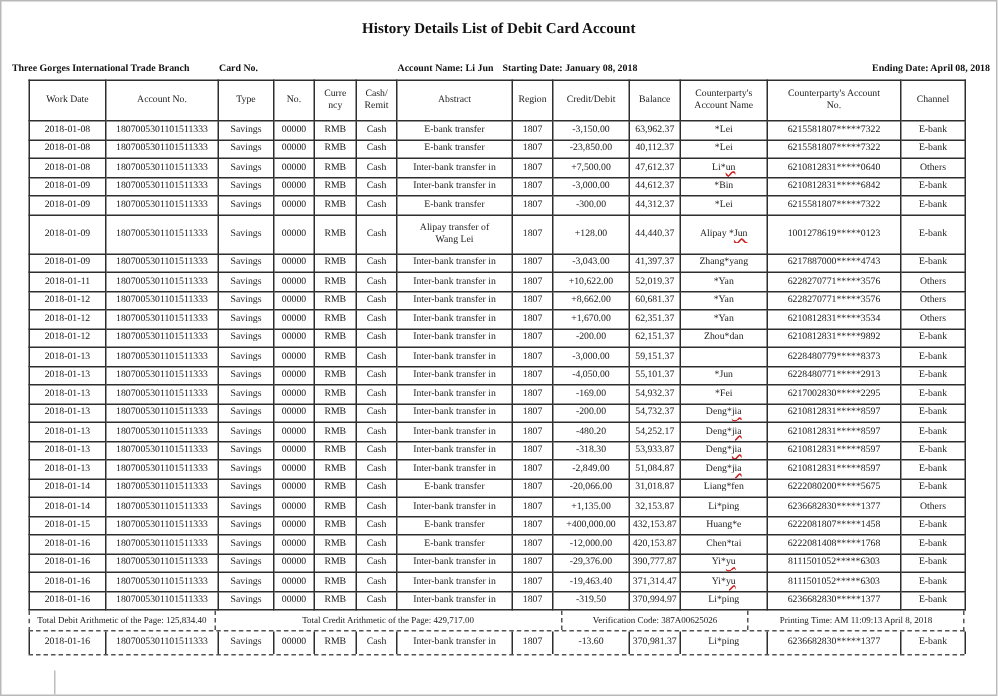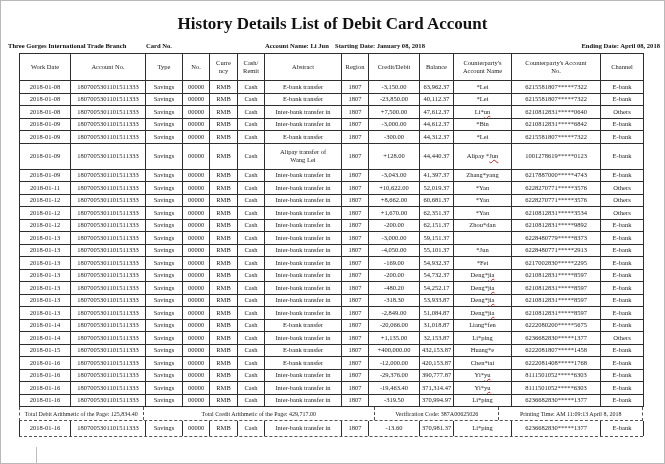--- a/index.html
+++ b/index.html
@@ -3,21 +3,21 @@
 <meta charset="utf-8">
 <style>
   html,body { margin:0; padding:0; background:#e8e8e8; }
   .page {
     position:relative; width:665px; height:464px; margin:0 auto;
     background:#ffffff; border:1px solid #b9b9b9; box-sizing:border-box;
     font-family:"Liberation Serif", serif; color:#1a1a1a; overflow:hidden;
   }
   .title {
     position:absolute; top:13px; left:0; right:0; text-align:center;
-    font-weight:bold; font-size:17px; color:#111;
+    font-weight:bold; font-size:10px; color:#111;
   }
   .info { position:absolute; top:41px; left:0; width:100%; height:10px;
     font-weight:bold; font-size:6.6px; color:#111; }
   .info span { position:absolute; white-space:nowrap; }
   .i-branch { left:7px; }
   .i-card   { left:145px; }
   .i-acct   { left:264px; }
   .i-start  { left:334px; }
   .i-end    { right:4px; }
 

